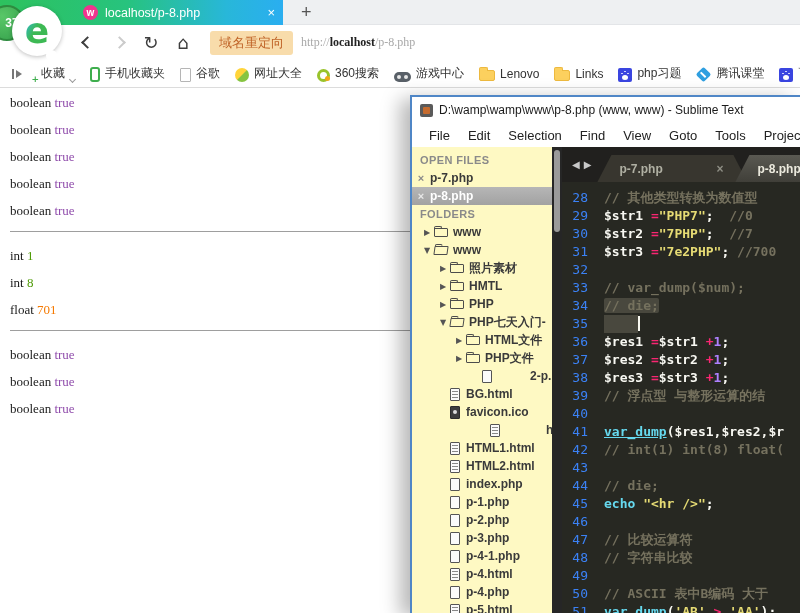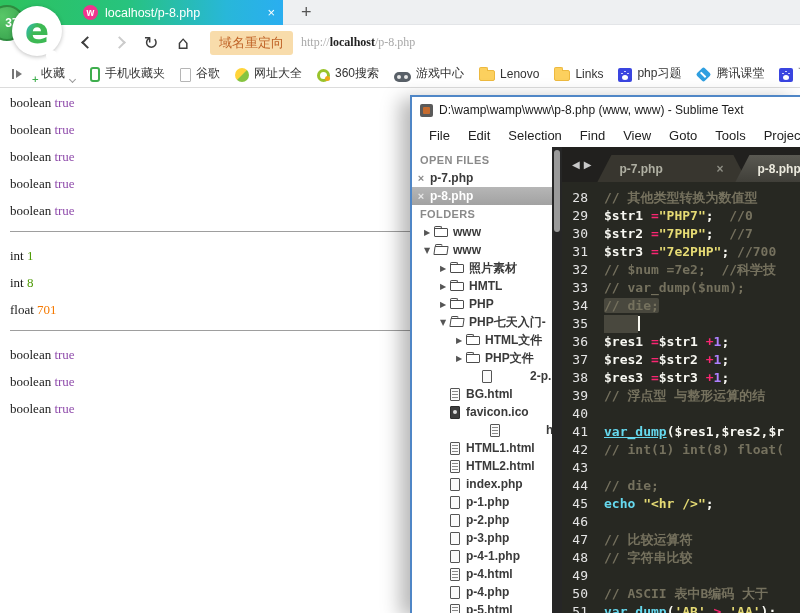--- a/index.html
+++ b/index.html
@@ -81,21 +81,21 @@
     overflow:hidden;display:flex;flex-direction:column;z-index:20;}
   .stitle{height:26px;background:#fff;display:flex;align-items:center;padding:0 8px;flex:none;}
   .sicon{width:13px;height:13px;background:#5a5a5a;border-radius:2px;margin-right:6px;flex:none;position:relative;}
   .sicon::after{content:"";position:absolute;inset:3px;background:#c66b2e;border-radius:1px;}
   .stitle .txt{font-size:12px;color:#1a1a1a;white-space:nowrap;}
   .smenu{height:24px;background:#fff;display:flex;align-items:center;padding-left:8px;flex:none;}
   .smenu .mi{font-size:13px;color:#222;padding:0 9px;white-space:nowrap;}
   .swrap{flex:1;display:flex;min-height:0;}
 
   
-  .sside{width:140px;background:#ffffff;padding-top:4px;overflow:hidden;flex:none;
+  .sside{width:140px;background:#fef9c3;padding-top:4px;overflow:hidden;flex:none;
     font-size:12px;font-weight:bold;color:#3a3a3a;}
   .shead{height:18px;line-height:18px;padding-left:8px;color:#8a8a8a;font-size:11px;letter-spacing:.4px;}
   .srow{height:18px;display:flex;align-items:center;white-space:nowrap;}
   .srow .x{width:18px;text-align:center;color:#8a8a8a;font-size:11px;flex:none;}
   .srow.selected{background:linear-gradient(#b6b6b6,#a2a2a2);color:#fff;}
   .srow.selected .x{color:#e8e8e8;}
   .trow{height:18px;display:flex;align-items:center;white-space:nowrap;}
   .arr{width:14px;flex:none;text-align:center;color:#555;font-size:8px;font-family:"DejaVu Sans",sans-serif;}
   .i-fld{width:14px;height:9px;border:1px solid #4c4c4c;border-radius:1px;position:relative;flex:none;margin-right:5px;}
   .i-fld::before{content:"";position:absolute;left:-1px;top:-3px;width:6px;height:2px;border:1px solid #4c4c4c;border-bottom:none;border-radius:2px 2px 0 0;}
@@ -116,21 +116,21 @@
   .tabnav span{margin:0 2px;}
   .etab{position:relative;height:27px;min-width:150px;padding:0 24px 0 22px;display:flex;align-items:center;
     clip-path:polygon(14px 0,calc(100% - 14px) 0,100% 100%,0 100%);
     background:#38362f;color:#b0b0a3;font-size:12px;font-weight:bold;margin-right:-12px;white-space:nowrap;}
   .etab.active{background:linear-gradient(#5a5952,#403f39);color:#eceade;z-index:2;}
   .etab .tcls{margin-left:auto;color:#8f8f85;font-size:12px;padding-left:16px;}
 
   .codelines{flex:1;padding-top:7px;font-family:"DejaVu Sans Mono","Liberation Mono",monospace;
     font-size:13px;font-weight:bold;overflow:hidden;}
   .cline{height:18px;line-height:18px;display:flex;white-space:pre;}
-  .gut{width:42px;flex:none;text-align:right;padding-right:16px;color:#e5e5e5;font-weight:normal;}
+  .gut{width:42px;flex:none;text-align:right;padding-right:16px;color:#3b82f6;font-weight:normal;}
   .ctext{flex:1;min-width:0;}
   .tok-c{color:#75715e;} .tok-v,.tok-p{color:#f8f8f2;} .tok-o{color:#f92672;}
   .tok-s{color:#e6db74;} .tok-n{color:#ae81ff;} .tok-f{color:#66d9ef;}
   .tok-fu{color:#66d9ef;text-decoration:underline;}
   .selbox{background:#49483e;border-radius:2px;}
   .selstub{display:inline-block;width:34px;height:18px;background:#49483e;vertical-align:top;}
   .caretbar{display:inline-block;width:2px;height:15px;background:#f8f8f0;vertical-align:middle;margin-top:-3px;}
 </style>
 </head>
 <body>
@@ -401,21 +401,21 @@
             <div class="etab active">
               <span>p-8.php</span>
             </div>
           </span>
       </div>
       <div class="codelines" id="code">
           <div class="cline"><span class="gut">28</span><span class="ctext"><span class="tok-c">// 其他类型转换为数值型</span></span></div>
           <div class="cline"><span class="gut">29</span><span class="ctext"><span class="tok-v">$str1 </span><span class="tok-o">=</span><span class="tok-s">"PHP7"</span><span class="tok-p">;</span><span class="tok-c">  //0</span></span></div>
           <div class="cline"><span class="gut">30</span><span class="ctext"><span class="tok-v">$str2 </span><span class="tok-o">=</span><span class="tok-s">"7PHP"</span><span class="tok-p">;</span><span class="tok-c">  //7</span></span></div>
           <div class="cline"><span class="gut">31</span><span class="ctext"><span class="tok-v">$str3 </span><span class="tok-o">=</span><span class="tok-s">"7e2PHP"</span><span class="tok-p">;</span><span class="tok-c"> //700</span></span></div>
-          <div class="cline"><span class="gut">32</span><span class="ctext"><span class="tok-c">// $num =7e2;  //科学技</span></span></div>
+          <div class="cline"><span class="gut">32</span></div>
           <div class="cline"><span class="gut">33</span><span class="ctext"><span class="tok-c">// var_dump($num);</span></span></div>
           <div class="cline"><span class="gut">34</span><span class="ctext"><span class="selbox"><span class="tok-c">// die;</span></span></span></div>
           <div class="cline"><span class="gut">35</span><span class="ctext"><span class="selstub"></span><span class="caretbar"></span></span></div>
           <div class="cline"><span class="gut">36</span><span class="ctext"><span class="tok-v">$res1 </span><span class="tok-o">=</span><span class="tok-v">$str1 </span><span class="tok-o">+</span><span class="tok-n">1</span><span class="tok-p">;</span></span></div>
           <div class="cline"><span class="gut">37</span><span class="ctext"><span class="tok-v">$res2 </span><span class="tok-o">=</span><span class="tok-v">$str2 </span><span class="tok-o">+</span><span class="tok-n">1</span><span class="tok-p">;</span></span></div>
           <div class="cline"><span class="gut">38</span><span class="ctext"><span class="tok-v">$res3 </span><span class="tok-o">=</span><span class="tok-v">$str3 </span><span class="tok-o">+</span><span class="tok-n">1</span><span class="tok-p">;</span></span></div>
           <div class="cline"><span class="gut">39</span><span class="ctext"><span class="tok-c">// 浮点型 与整形运算的结</span></span></div>
           <div class="cline"><span class="gut">40</span><span class="ctext"></span></div>
           <div class="cline"><span class="gut">41</span><span class="ctext"><span class="tok-fu">var_dump</span><span class="tok-p">(</span><span class="tok-v">$res1</span><span class="tok-p">,</span><span class="tok-v">$res2</span><span class="tok-p">,</span><span class="tok-v">$r</span></span></div>
           <div class="cline"><span class="gut">42</span><span class="ctext"><span class="tok-c">// int(1) int(8) float(</span></span></div>

